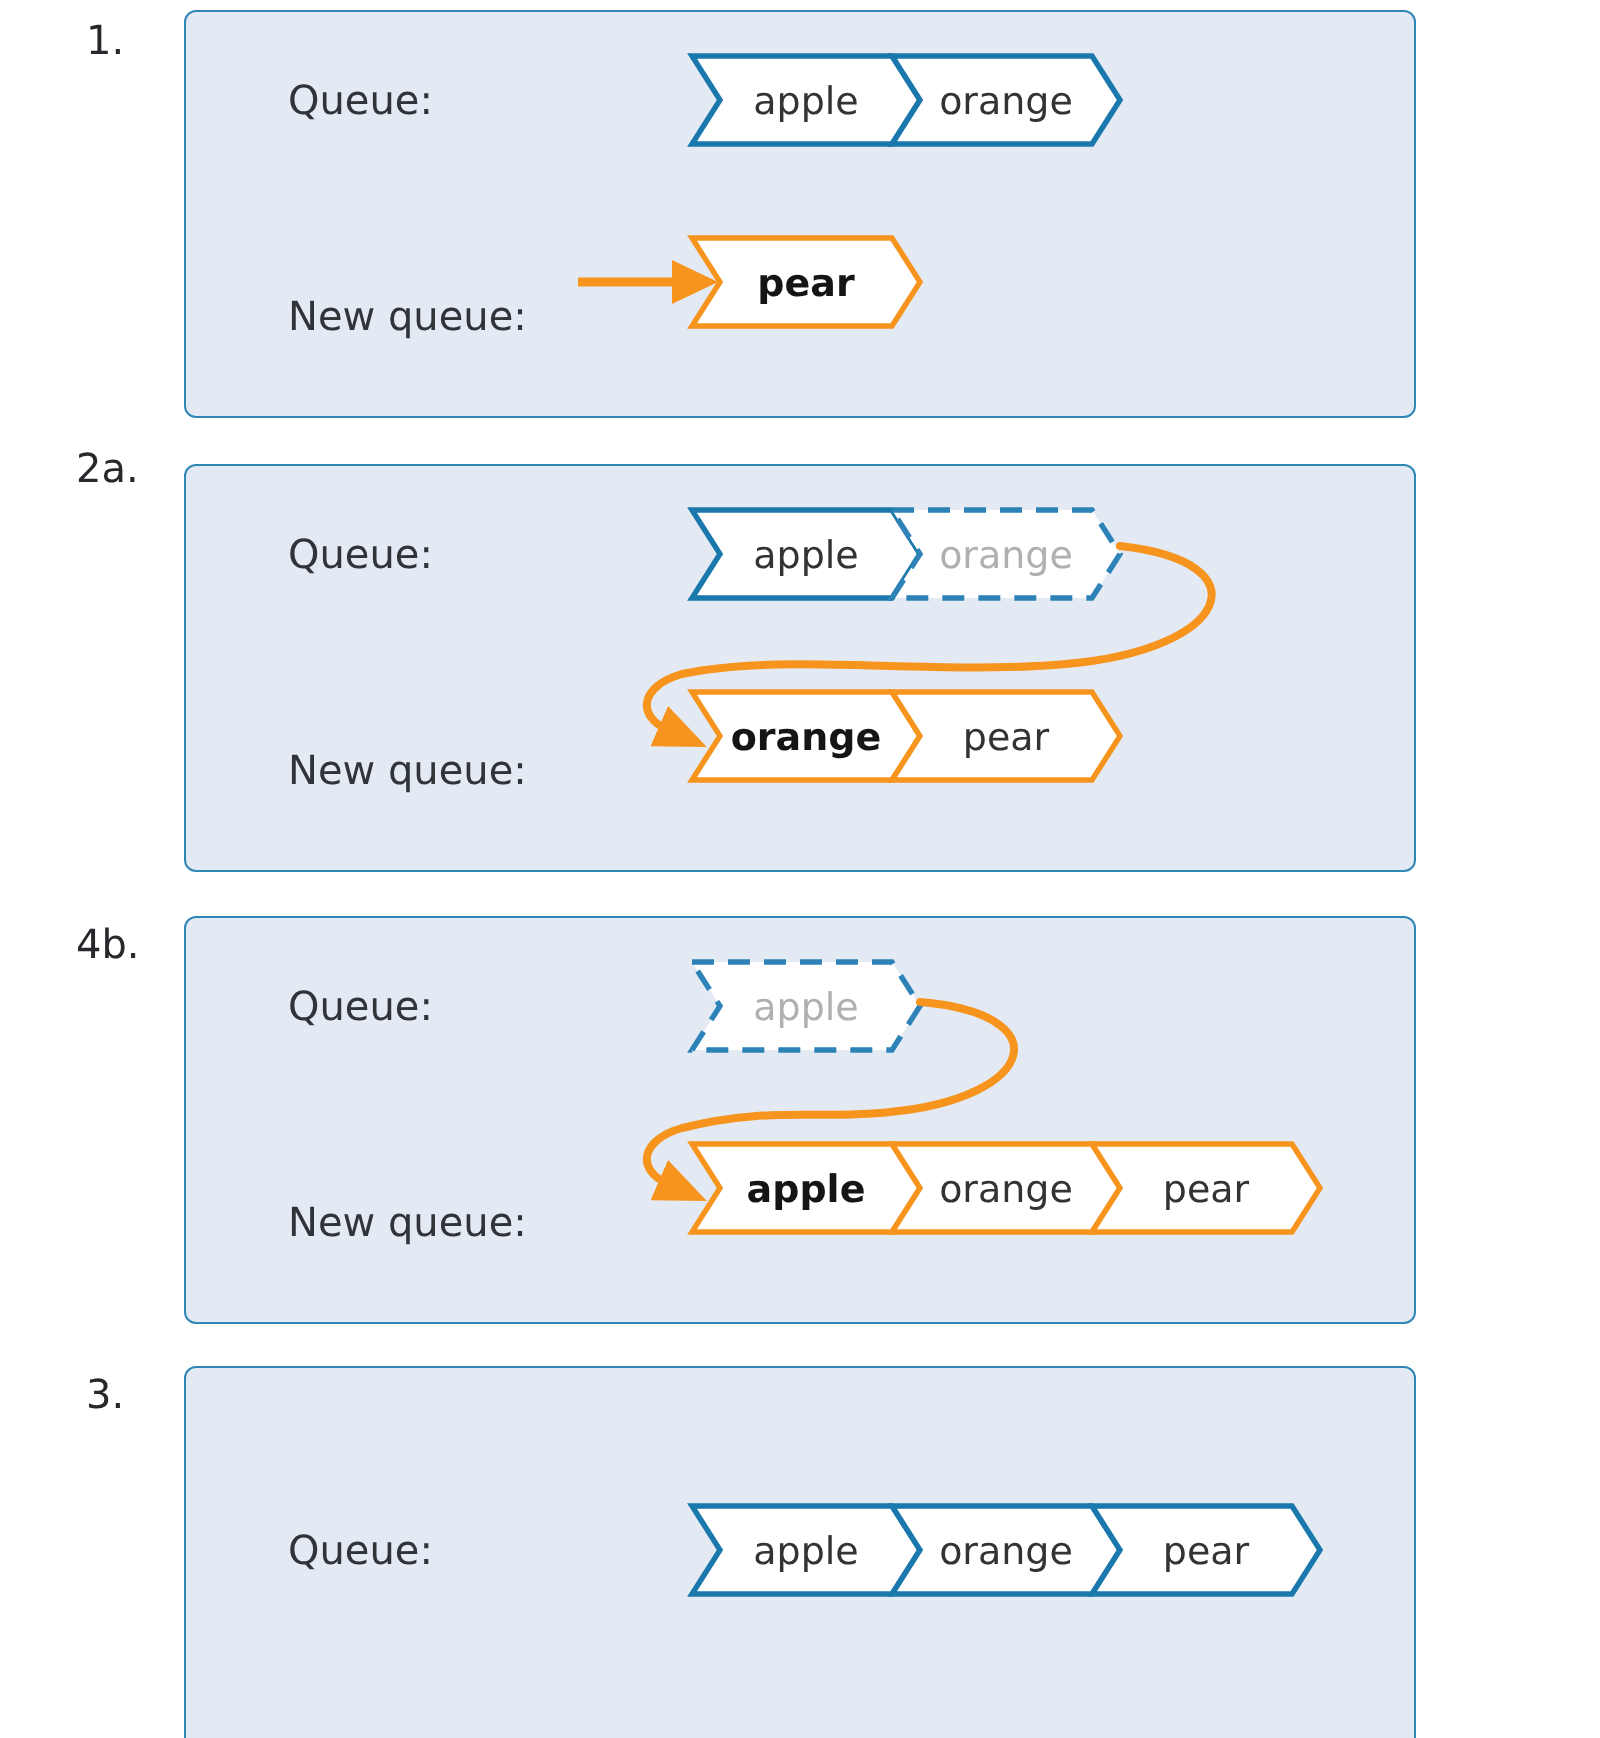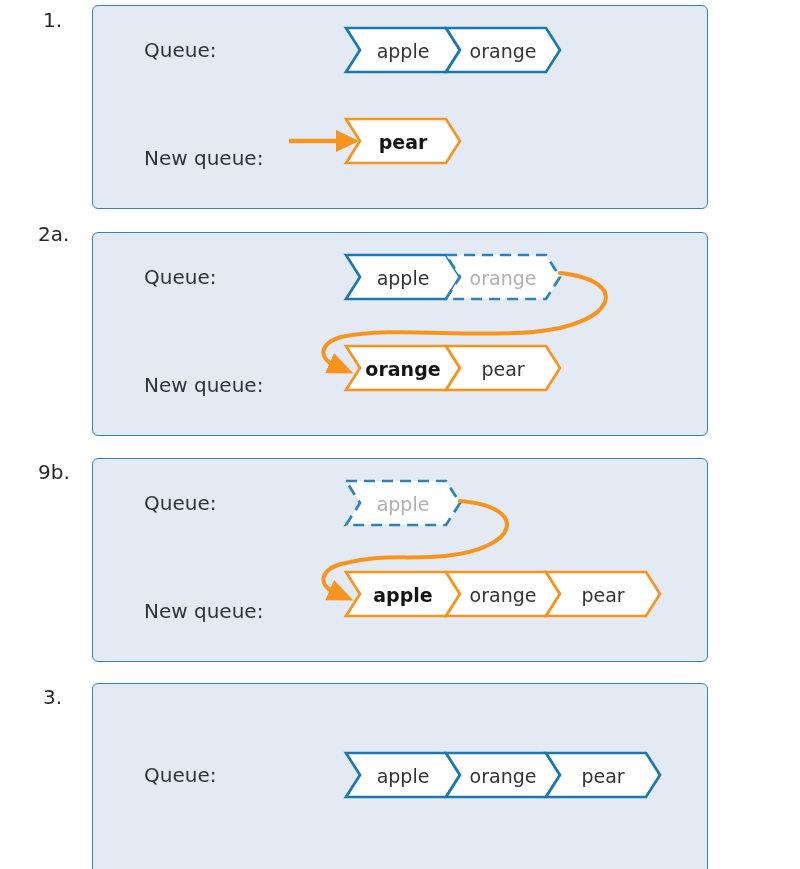--- a/index.html
+++ b/index.html
@@ -35,21 +35,21 @@
   text.t-bold{fill:#151515;font-weight:700;}
   text.t-muted{fill:#b0b0b0;}
 </style>
 </head>
 <body>
 
 <div class="canvas">
 
   <div class="step-label" style="left:43px;top:8px">1.</div>
   <div class="step-label" style="left:38px;top:222px">2a.</div>
-  <div class="step-label" style="left:38px;top:460px">9b.</div>
+  <div class="step-label" style="left:38px;top:460px">4b.</div>
   <div class="step-label" style="left:43px;top:685px">3.</div>
 
   <div class="panel" style="top:5px">
     <div class="row-label r1">Queue:</div>
     <svg class="chevron-strip r1" width="220" height="50" viewBox="0 0 220 50">
         <polygon points="3,3 103,3 117,25 103,47 3,47 17,25" fill="#ffffff" stroke="#1b78ad" stroke-width="2.7" stroke-linejoin="miter"></polygon>
         <text x="60" y="26" text-anchor="middle" dominant-baseline="central" class="t-normal">apple</text>
         <polygon points="103,3 203,3 217,25 203,47 103,47 117,25" fill="#ffffff" stroke="#1b78ad" stroke-width="2.7" stroke-linejoin="miter"></polygon>
         <text x="160" y="26" text-anchor="middle" dominant-baseline="central" class="t-normal">orange</text>
       </svg>

